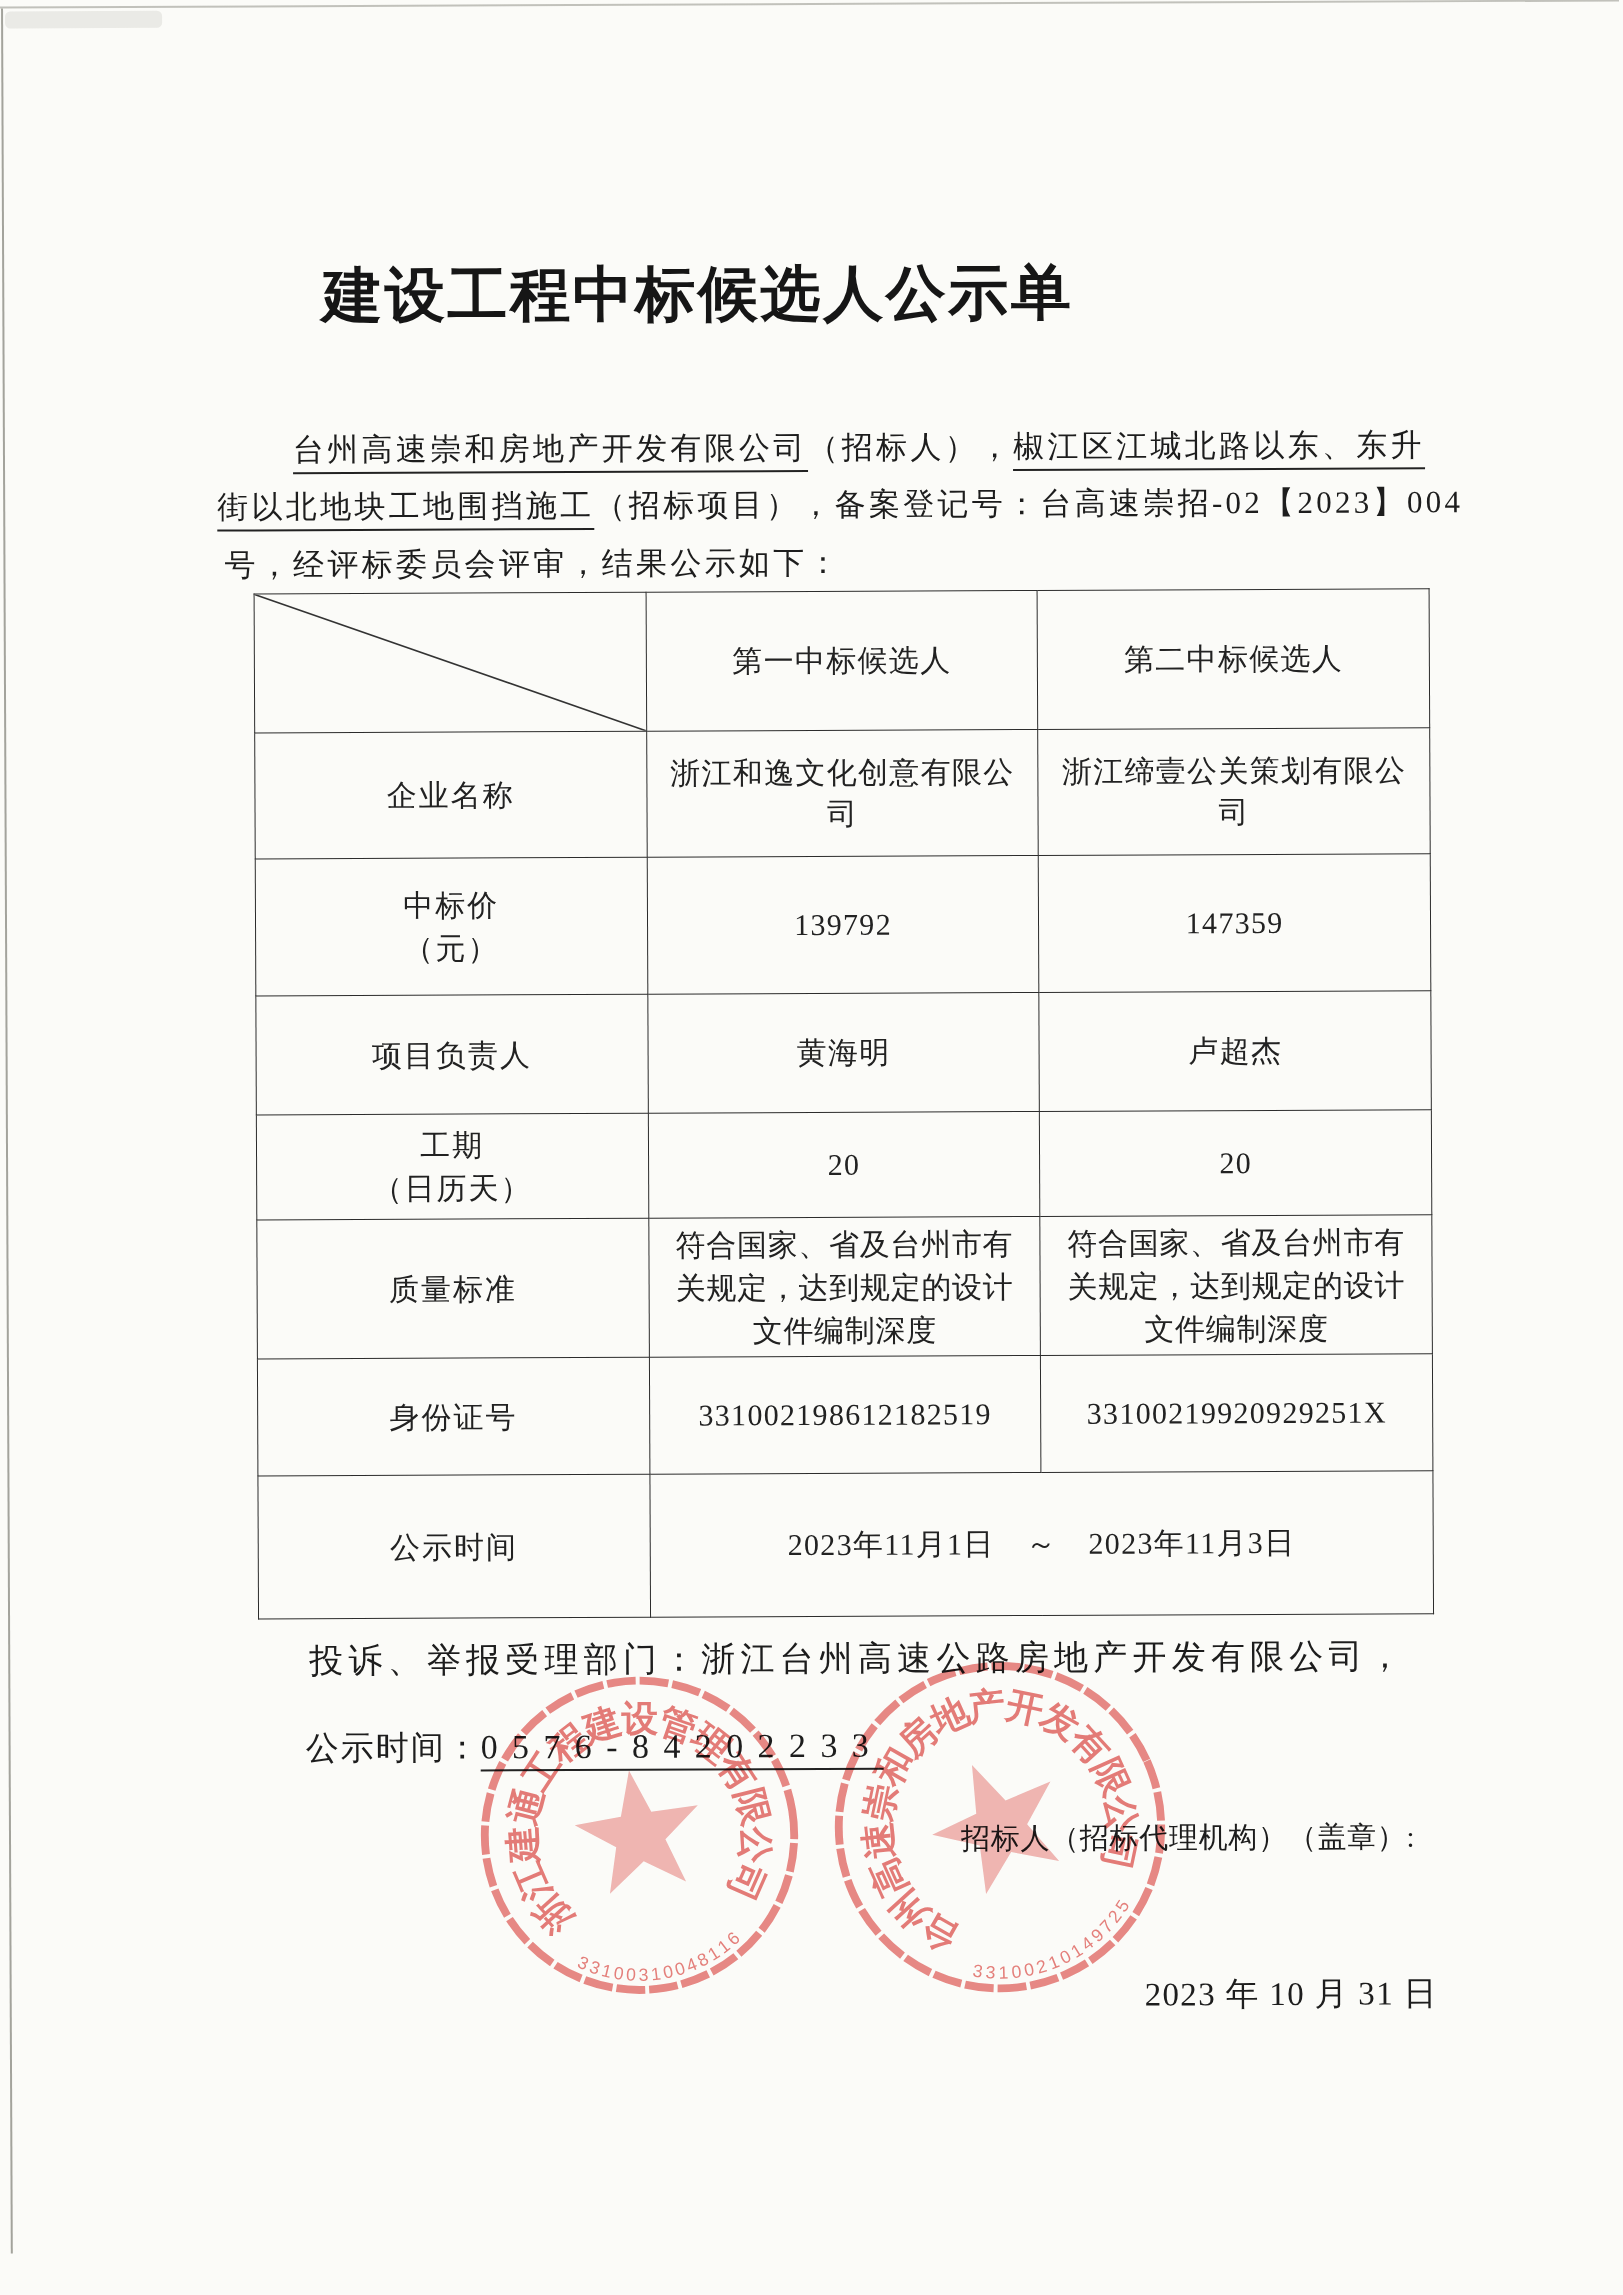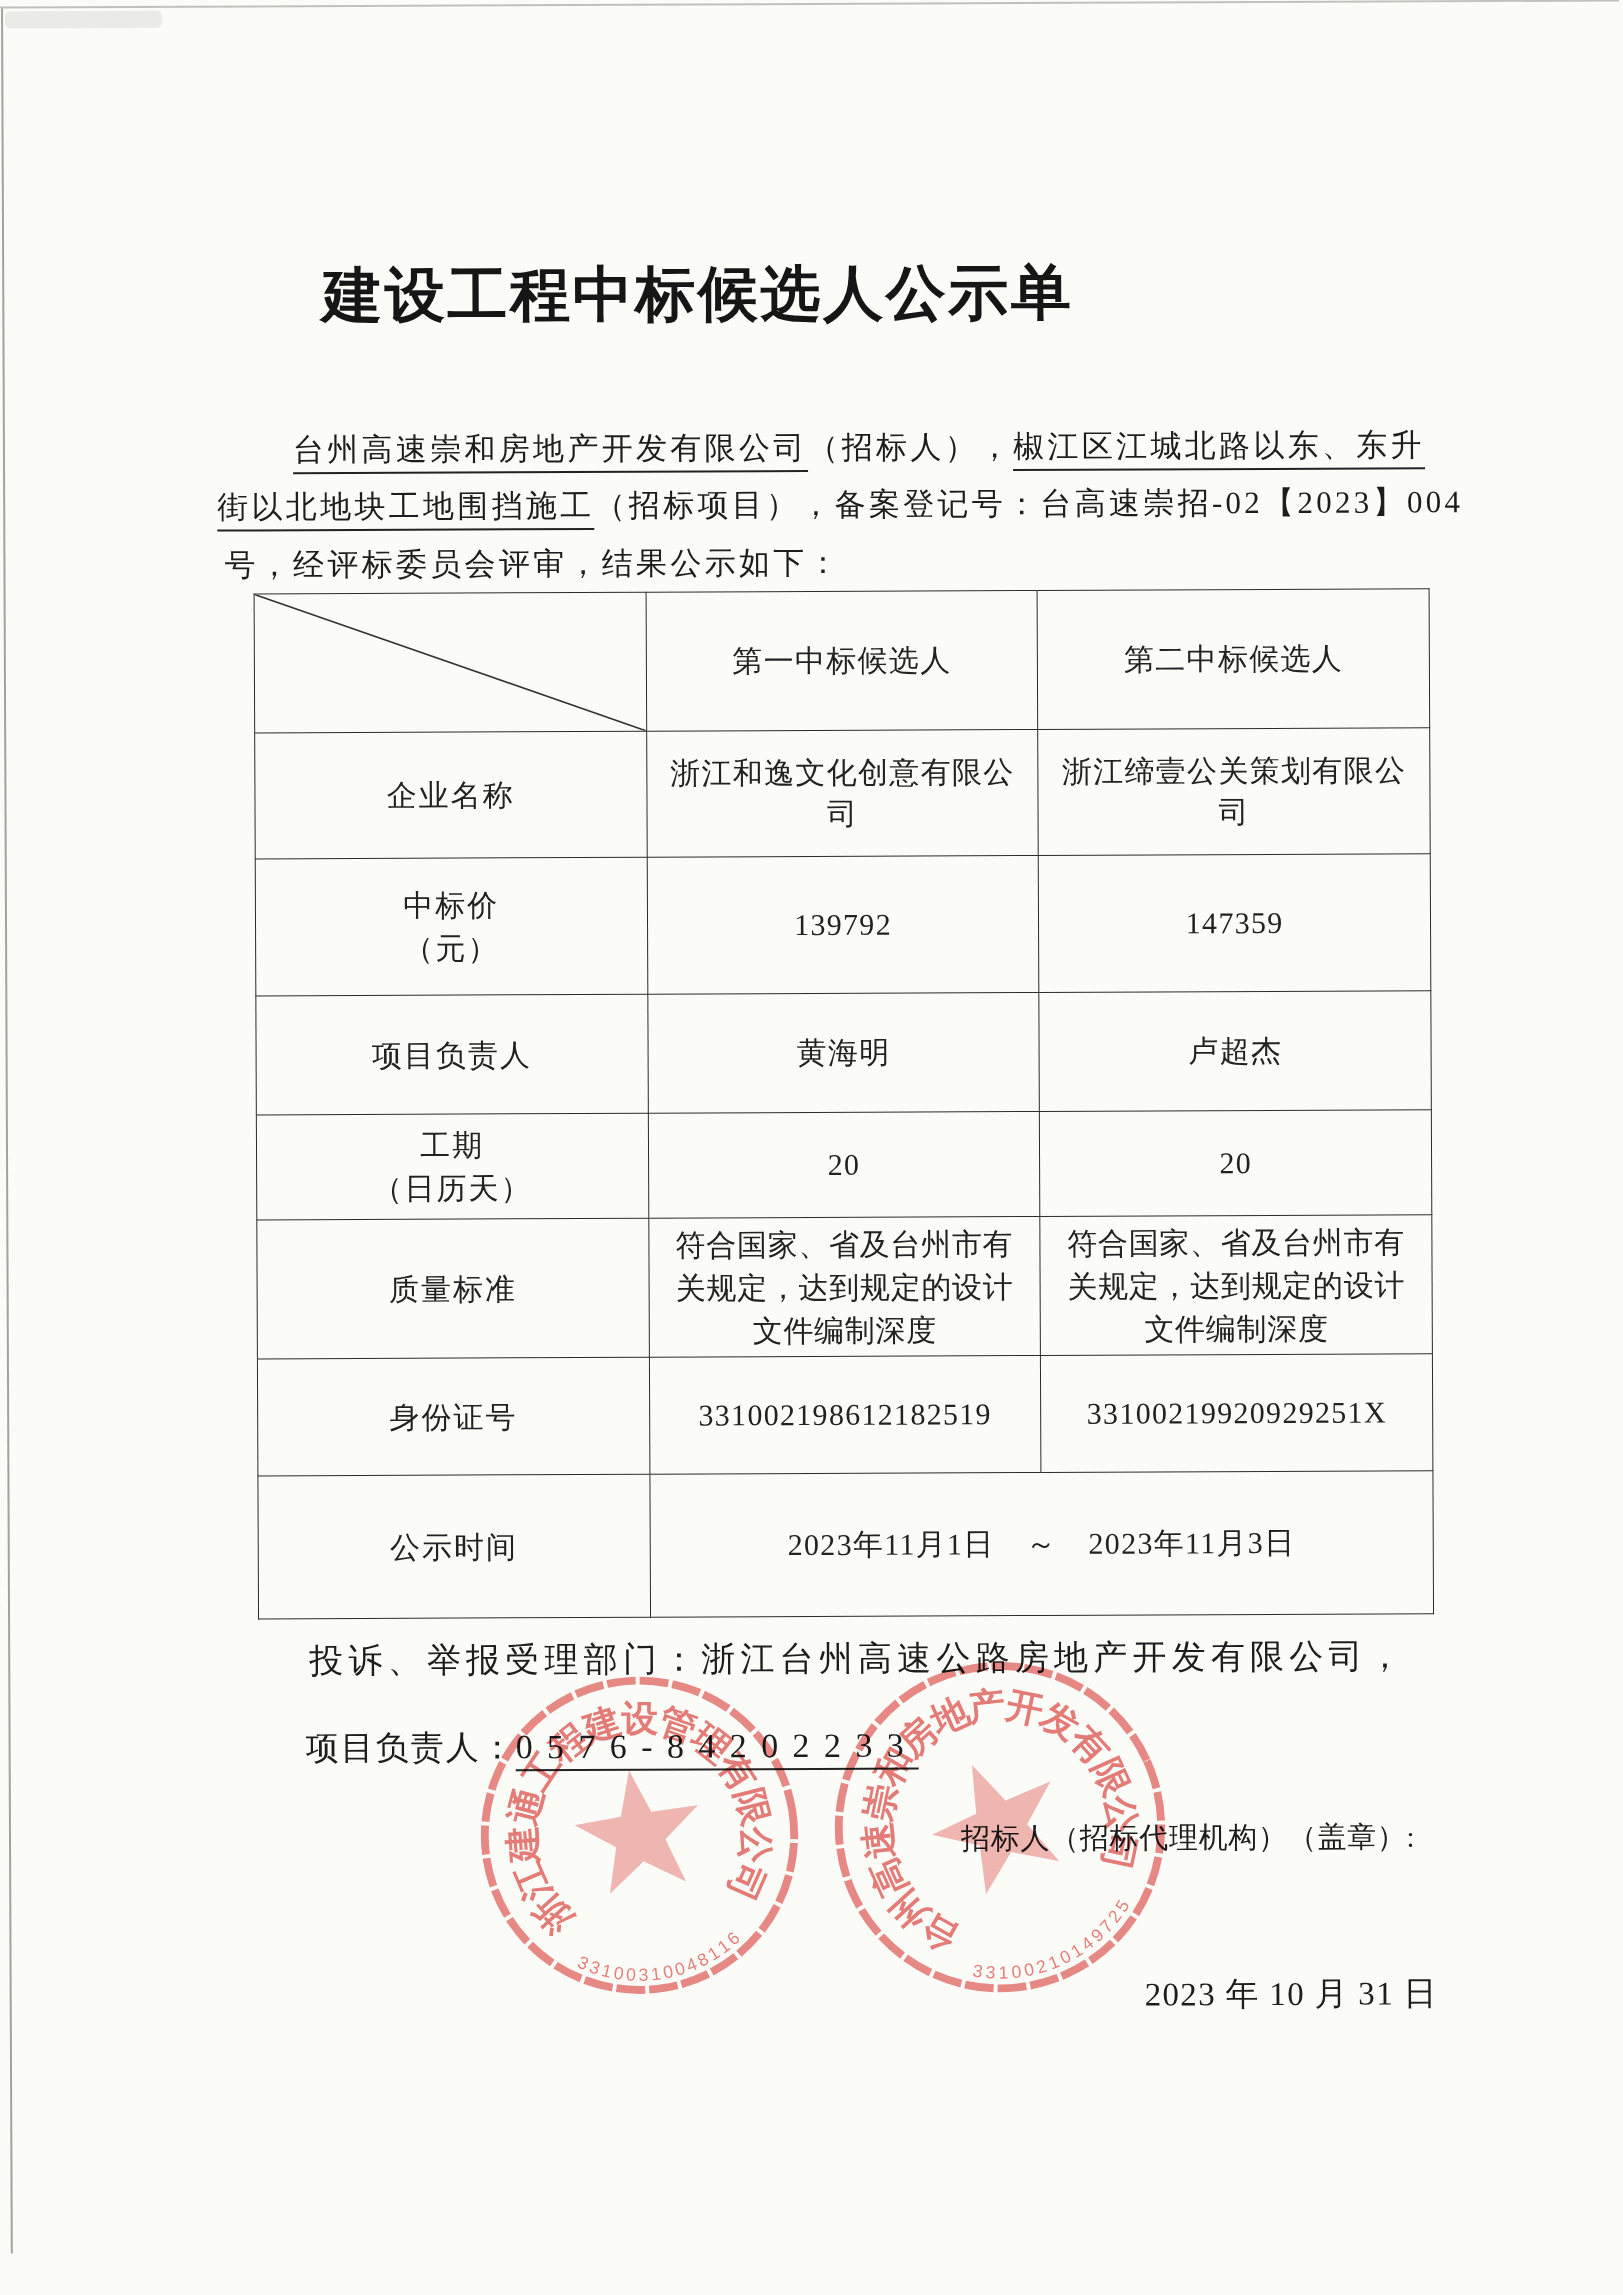--- a/index.html
+++ b/index.html
@@ -118,21 +118,21 @@
       <td class="val">33100219920929251X</td>
     </tr>
     <tr class="r7">
       <td class="lab">公示时间</td>
       <td class="val" colspan="2">2023年11月1日　～　2023年11月3日</td>
     </tr>
   </tbody>
     </table>
 
   <div class="footer-line complaint">投诉、举报受理部门：浙江台州高速公路房地产开发有限公司，</div>
-  <div class="footer-line phone"><span>项目负责人：</span><span class="num">0576-84202233</span></div>
+  <div class="footer-line phone"><span>公示时间：</span><span class="num">0576-84202233</span></div>
   <div class="footer-line sign">招标人（招标代理机构）（盖章）:</div>
   <div class="footer-line docdate">2023 年 10 月 31 日</div>
 
   <div class="stamp" style="left:469px;top:1668px;">
       <svg width="333" height="333" viewBox="-254 -254 508 508" style="transform:rotate(-9deg)">
         <circle r="236" fill="none" stroke="#dd5a55" stroke-width="12" stroke-dasharray="44 6" opacity="0.82"></circle>
         <polygon points="0.0,-100.0 23.5,-32.4 95.1,-30.9 38.0,12.4 58.8,80.9 0.0,40.0 -58.8,80.9 -38.0,12.4 -95.1,-30.9 -23.5,-32.4" fill="#dd5a55" opacity="0.5"></polygon>
         <text transform="rotate(-123.00) translate(0 -178)" text-anchor="middle" dominant-baseline="central" font-size="56" font-weight="bold" fill="#dd5a55" opacity="0.9">浙</text>
         <text transform="rotate(-104.08) translate(0 -178)" text-anchor="middle" dominant-baseline="central" font-size="56" font-weight="bold" fill="#dd5a55" opacity="0.9">江</text>
         <text transform="rotate(-85.15) translate(0 -178)" text-anchor="middle" dominant-baseline="central" font-size="56" font-weight="bold" fill="#dd5a55" opacity="0.9">建</text>

